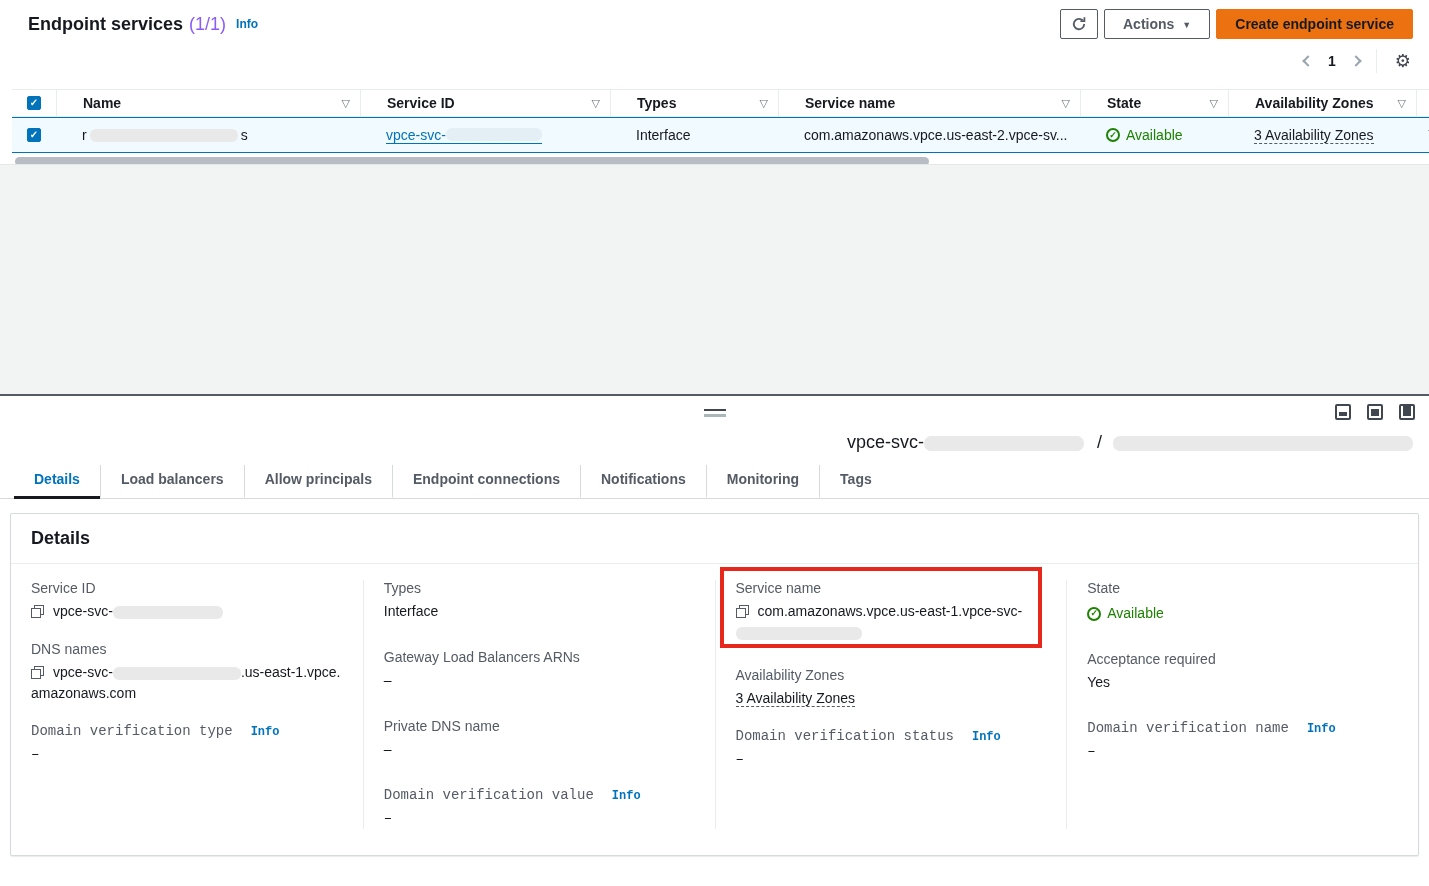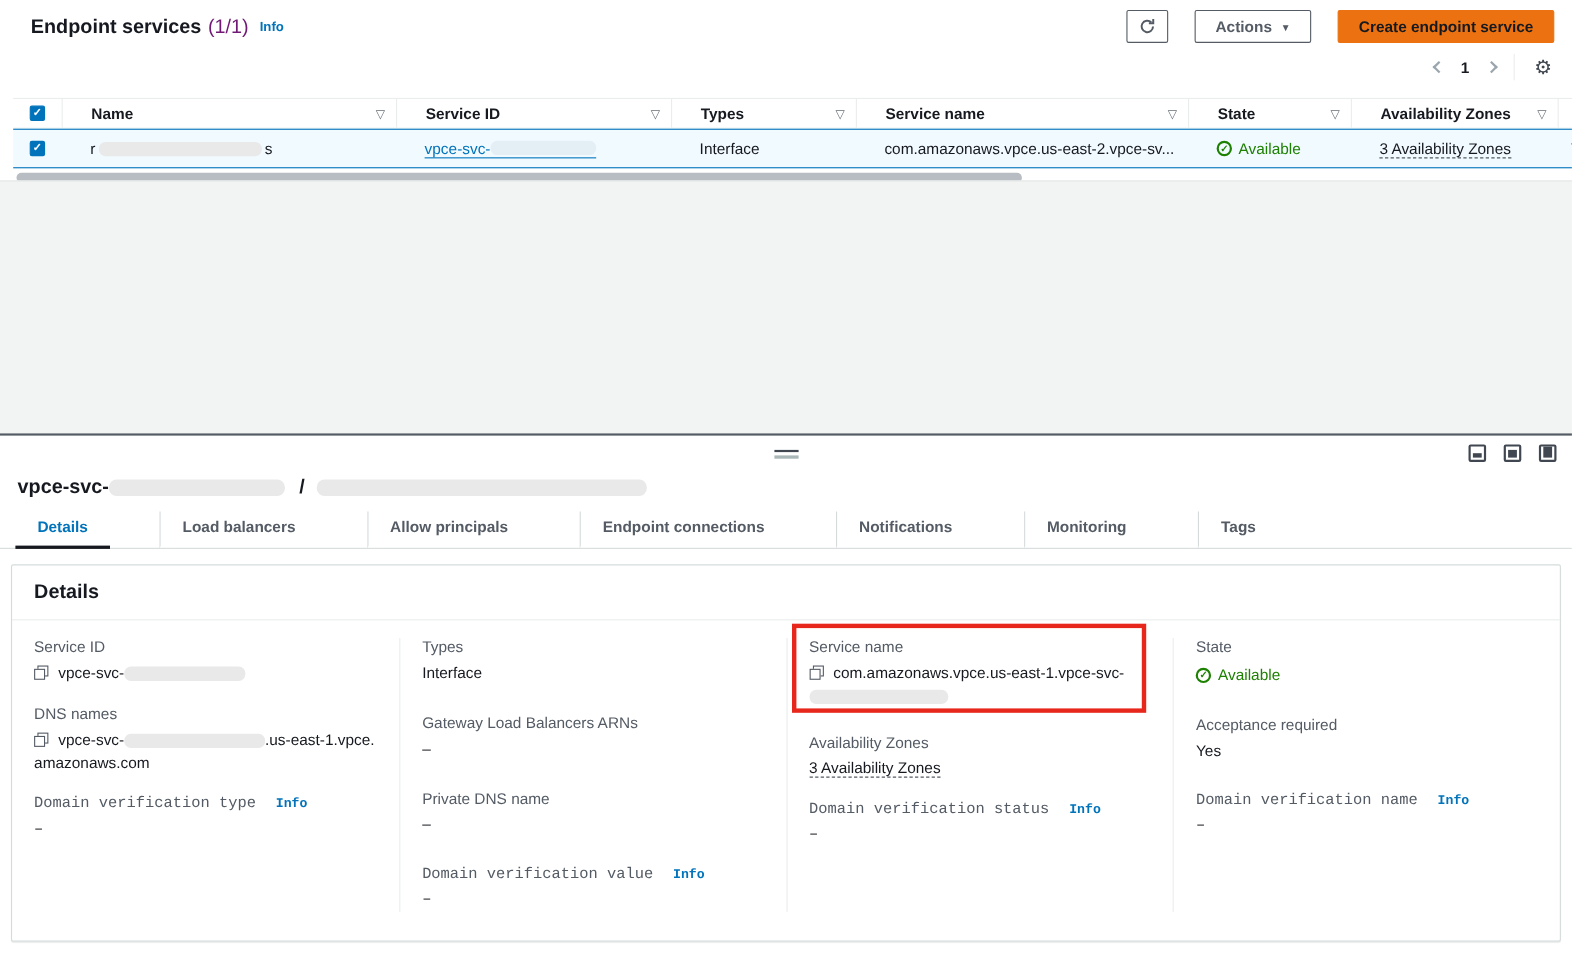--- a/index.html
+++ b/index.html
@@ -8,23 +8,23 @@
     width:1429px; height:886px; overflow:hidden;
     font-family:"Liberation Sans", sans-serif;
     color:#16191f; background:#fff; font-size:14px;
   }
   .app { position:relative; width:1429px; height:886px; }
 
   
   .top-section { position:absolute; top:0; left:12px; right:0; height:164px; background:#fff; }
   .topbar { display:flex; align-items:center; padding:9px 16px 4px; }
   .page-title { font-size:18px; font-weight:700; margin:0; }
-  .res-count { font-size:18px; font-weight:400; color:#701a75; margin-left:6px; }
+  .res-count { font-size:18px; font-weight:400; color:#8b5cf6; margin-left:6px; }
   .info-link { color:#0073bb; font-size:12px; font-weight:700; margin-left:10px; cursor:pointer; }
-  .topbar-actions { margin-left:auto; display:flex; align-items:flex-end; gap:24px; }
+  .topbar-actions { margin-left:auto; display:flex; align-items:flex-end; gap:6px; }
   .btn { display:inline-flex; align-items:center; justify-content:center; gap:8px;
          border:1px solid #545b64; background:#fff; color:#545b64; font-weight:700;
          font-size:14px; padding:5px 18px; border-radius:2px; height:30px; cursor:pointer;
          font-family:"Liberation Sans", sans-serif; }
   .btn-icon { padding:5px 10px; }
   .btn-primary { background:#ec7211; border-color:#ec7211; color:#16191f; }
   .caret { font-size:9px; line-height:1; position:relative; top:1px; }
 
   .search-row { display:flex; align-items:center; padding:6px 16px 8px; }
   .search-box { position:relative; width:647px; }
@@ -81,26 +81,26 @@
                  border-top:2px solid #545b64; overflow:hidden; }
   .drag-handle { position:absolute; top:13px; left:50%; transform:translateX(-50%); width:22px; cursor:row-resize; }
   .drag-handle .l1 { height:2px; background:#414750; margin-bottom:3px; }
   .drag-handle .l2 { height:3px; background:#aab7b8; }
   .panel-controls { position:absolute; top:8px; right:14px; display:flex; gap:16px; }
   .pp-btn { border:none; background:none; padding:0; cursor:pointer; }
   .pp { width:16px; height:16px; border:2px solid #414750; border-radius:2px; position:relative; }
   .pp .fill { position:absolute; left:2px; right:2px; bottom:2px; background:#414750; }
   .fill-sm { height:4px; } .fill-md { height:7px; } .fill-lg { height:10px; }
 
-  .panel-title { margin:36px 16px 0; font-size:18px; font-weight:700; }
+  .panel-title { margin:36px 16px 0; font-size:18px; font-weight:400;text-align:right; }
   .panel-title .redact { height:15px; border-radius:7px; }
   .tabs { display:flex; margin-top:12px; padding-left:14px; border-bottom:1px solid #d5dbdb; }
   .tab { padding:6px 20px 9px; font-weight:700; font-size:14px; color:#545b64; cursor:pointer;
          border-bottom:3px solid transparent; margin-bottom:-1px; }
-  .tab + .tab { border-left:1px solid #d5dbdb;margin-left:45px; }
+  .tab + .tab { border-left:1px solid #d5dbdb; }
   .tab.active { color:#0073bb; border-bottom-color:#16191f; }
 
   .card { margin:14px 10px 0; background:#fff; border:1px solid #d5dbdb; border-radius:2px;
           box-shadow:0 1px 1px rgba(0,0,0,0.08); position:relative; }
   .card-header { padding:14px 20px; font-size:18px; font-weight:700; border-bottom:1px solid #eaeded; }
   .card-body { display:flex; padding:16px 0 26px; }
   .dcol { width:25%; padding:0 20px; }
   .dcol + .dcol { border-left:1px solid #eaeded; }
   .field { margin-bottom:19px; }
   .field:last-child { margin-bottom:0;font-family:Liberation Mono, monospace; }

